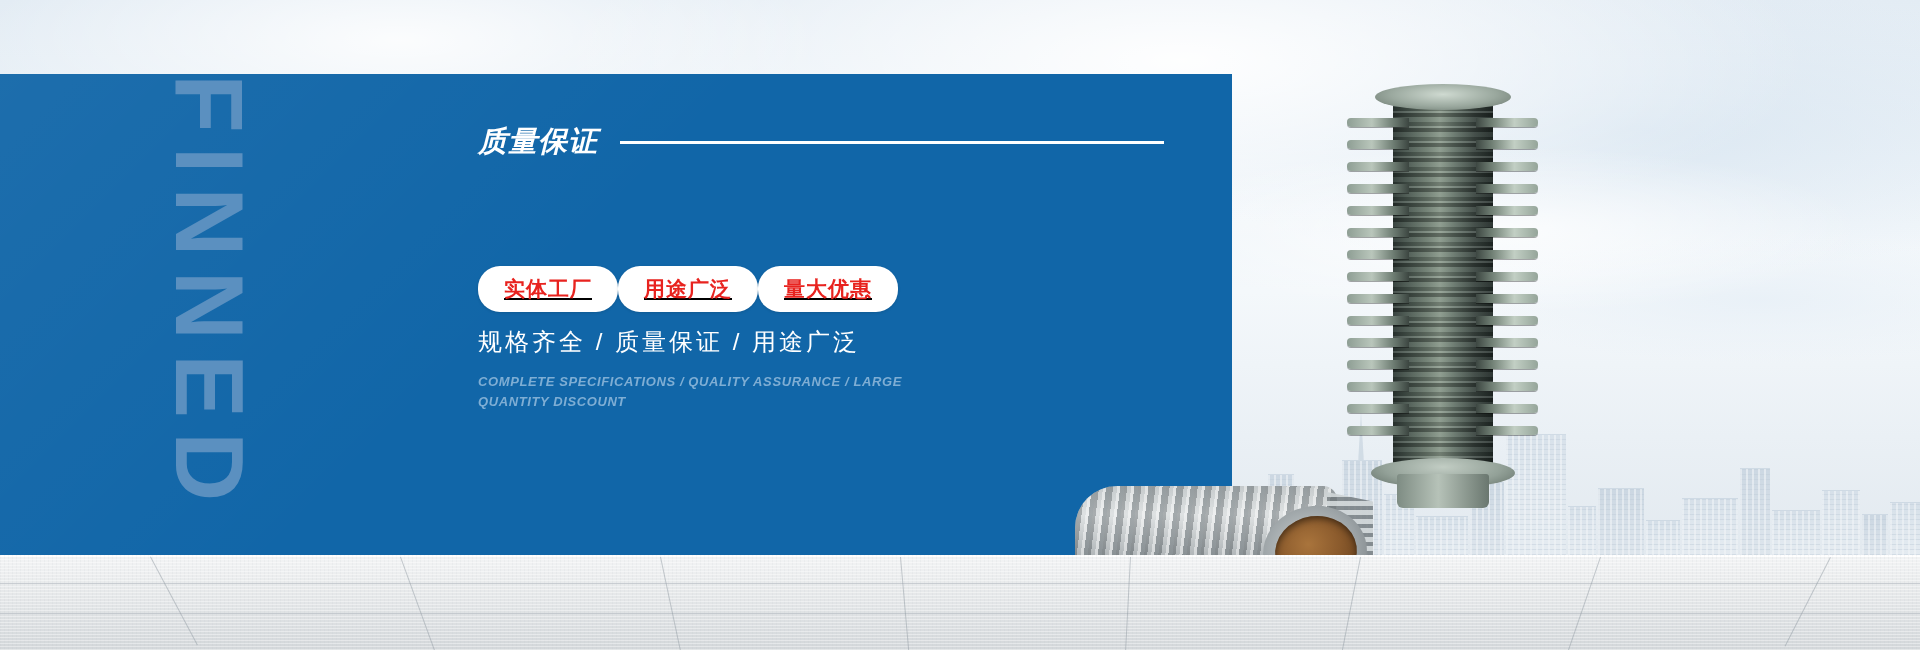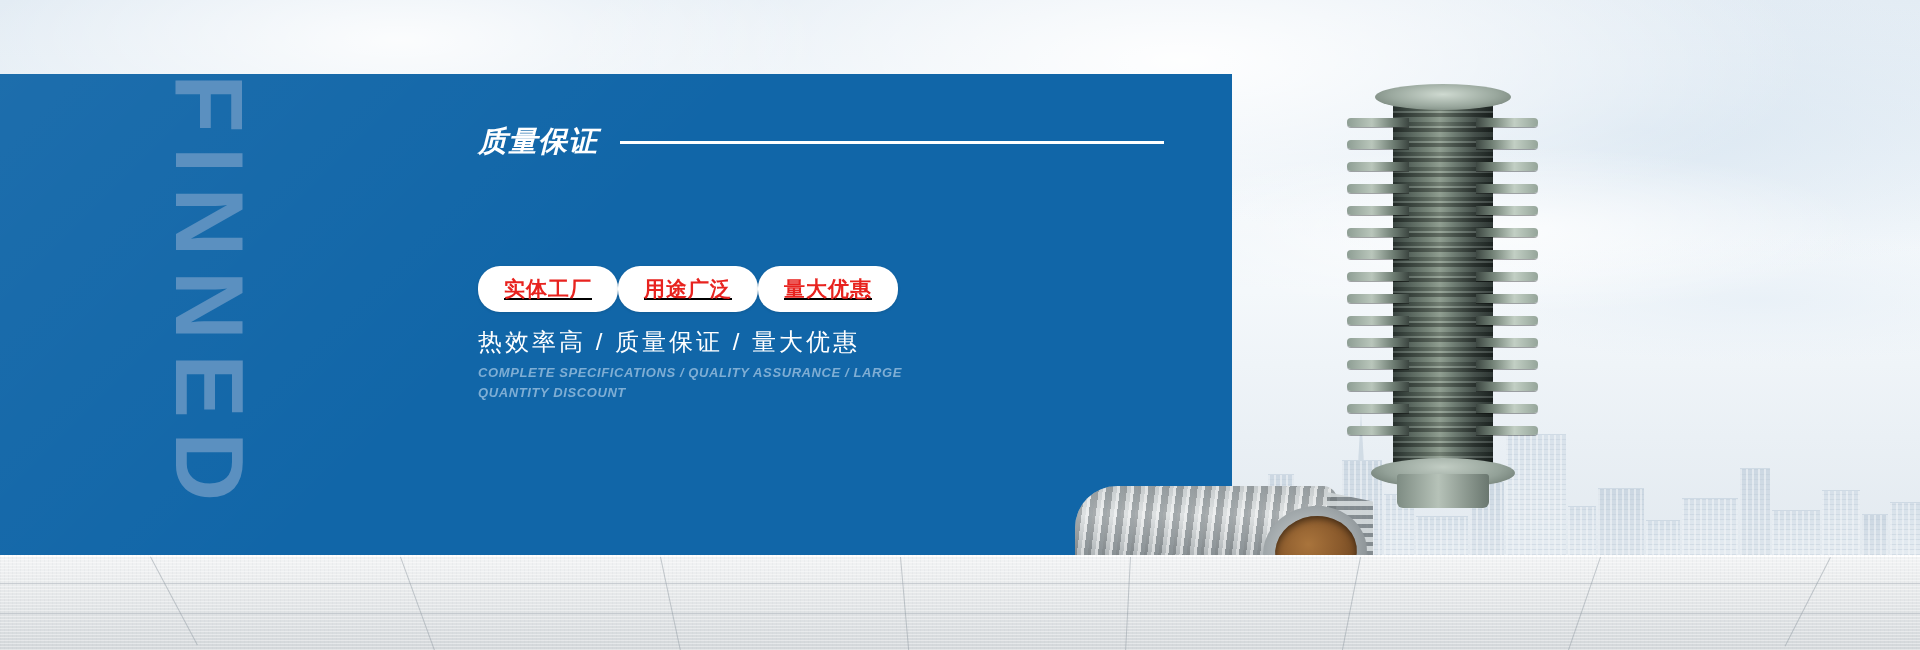--- a/index.html
+++ b/index.html
@@ -108,21 +108,21 @@
     padding:9px 26px; border-radius:22px; white-space:nowrap;
     box-shadow:0 1px 3px rgba(0,0,0,.12);
   }
 
   .features {
     position:absolute; left:0; top:252px;
     color:#ffffff; font-size:24px; font-weight:400;
     letter-spacing:3px; white-space:nowrap;
   }
   .features-en {
-    position:absolute; left:0; top:289px; width:430px;
+    position:absolute; left:0; top:298px; width:430px;
     color:#7faed4; font-size:13px; font-style:italic; font-weight:700;
     letter-spacing:.6px; line-height:1.55;
   }
 
   
   
   .tube-v { position:absolute; left:1345px; top:82px; width:195px; height:400px; }
   .tube-v .core {
     position:absolute; left:48px; top:14px; width:100px; height:372px;
     background:
@@ -287,21 +287,21 @@
       <span class="brand-rule"></span>
     </div>
 
 
     <div class="badges">
       <span class="badge">实体工厂</span>
       <span class="badge">用途广泛</span>
       <span class="badge">量大优惠</span>
     </div>
 
-    <div class="features">热效率高 / 质量保证 / 量大优惠</div>
+    <div class="features">规格齐全 / 质量保证 / 用途广泛</div>
     <div class="features-en">COMPLETE SPECIFICATIONS / QUALITY ASSURANCE / LARGE QUANTITY DISCOUNT</div>
   </div>
 
   <div class="tube-v-shadow"></div>
   <div class="tube-v">
     <div class="core">
       <div class="core-rings"></div>
     </div>
     <div class="cap-top"></div>
     <div class="fin-l" style="top:36px"></div>

